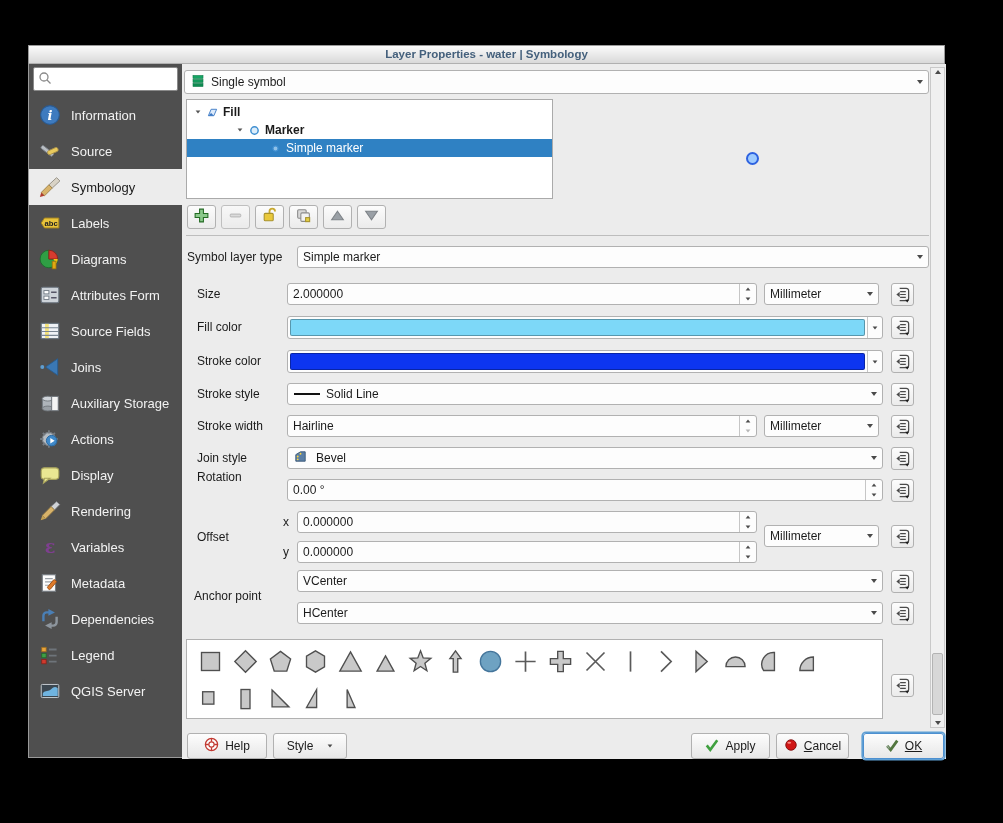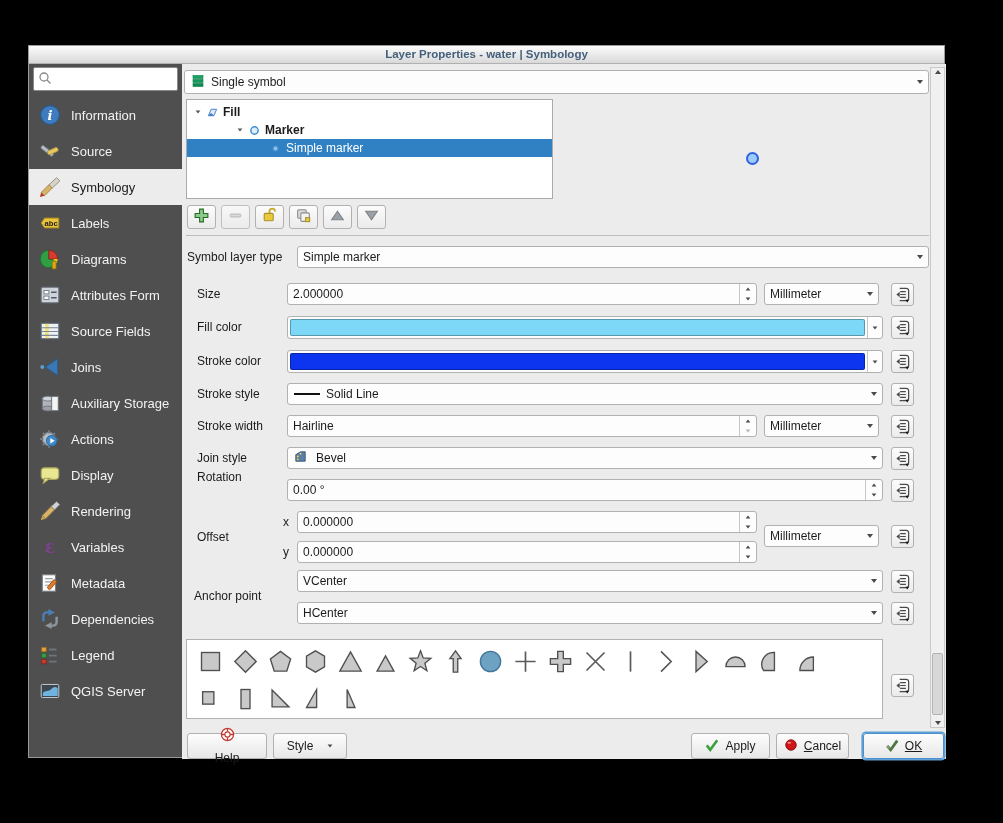--- a/index.html
+++ b/index.html
@@ -694,21 +694,21 @@
       <div class="sbar">
         <div class="up">
             <span class="arr-up"></span>
           </div>
         <div class="thumb"></div>
         <div class="dn">
             <span class="arr-down"></span>
           </div>
       </div>
 
-      <div class="btn" style="left:5px;width:80px;flex-direction:column;">
+      <div class="btn" style="left:5px;width:80px;">
         <span><svg width="15" height="15" viewBox="0 0 16 16">
               <circle cx="8" cy="8" r="6.5" fill="#fff" stroke="#c23a32" stroke-width="1.4"></circle>
               <circle cx="8" cy="8" r="2.8" fill="#fff" stroke="#c23a32" stroke-width="1.2"></circle>
               <path d="M8 1.5v3.6M8 10.9v3.6M1.5 8h3.6M10.9 8h3.6" stroke="#c23a32" stroke-width="1.4"></path>
             </svg></span>
         <span>Help</span>
       </div>
       <div class="btn" style="left:91px;width:74px;">
         <span>Style</span>
         <span class="arr-down sm" style="margin-left:8px;"></span>

